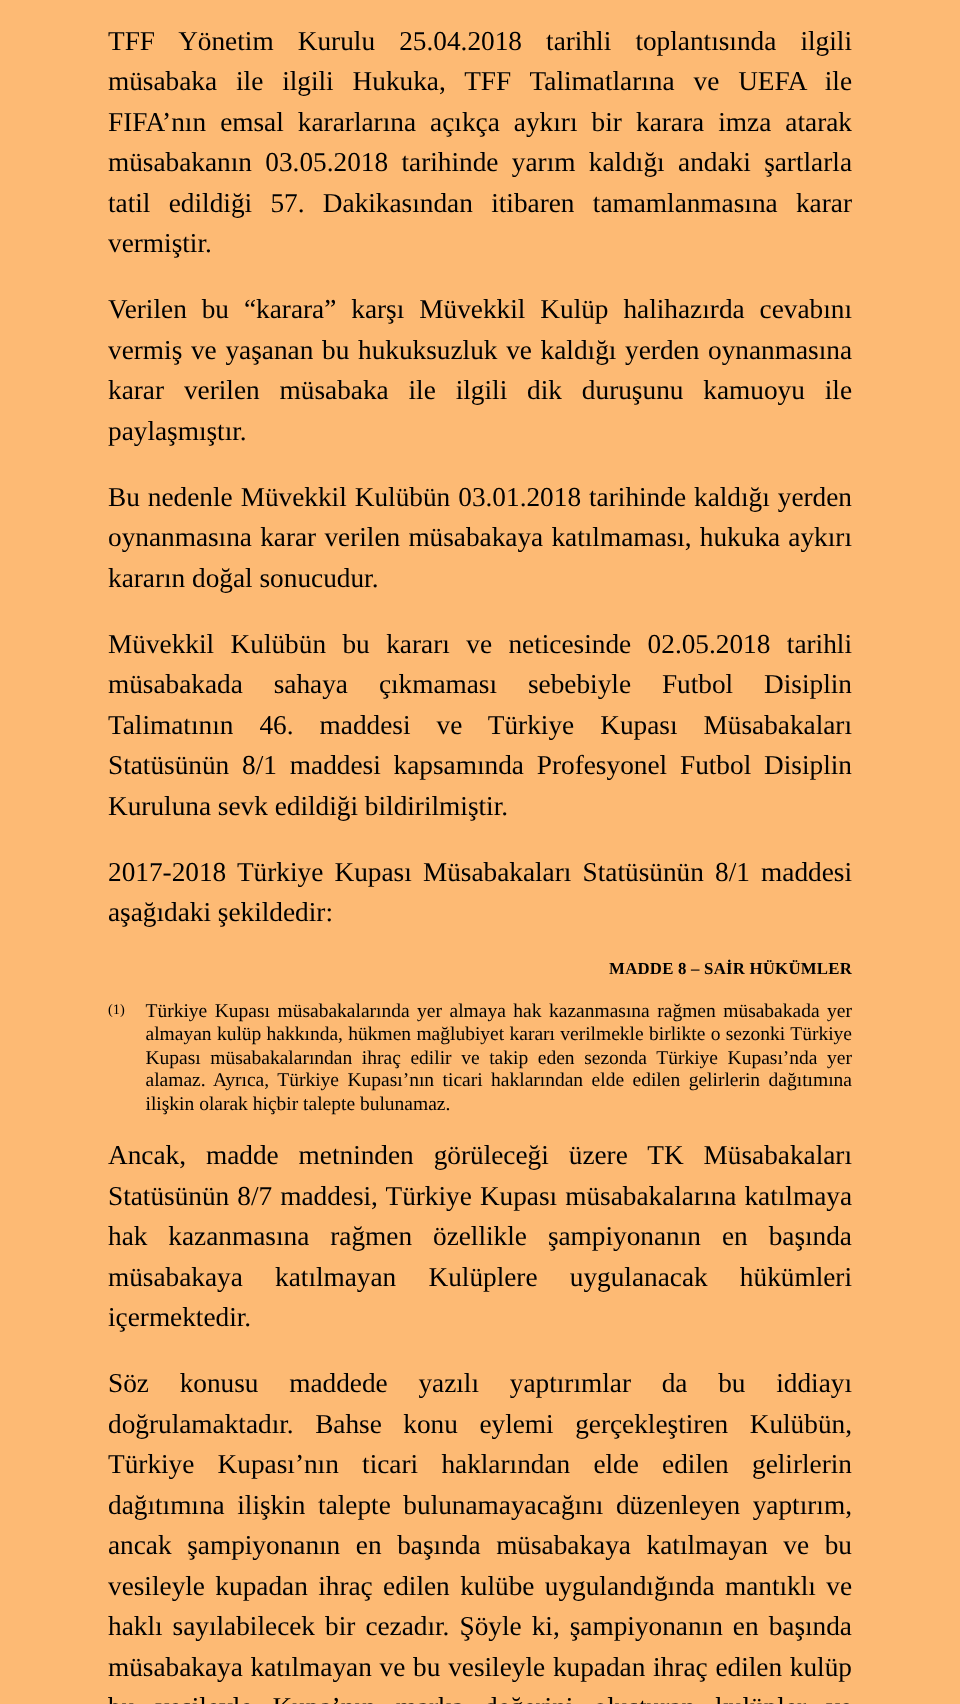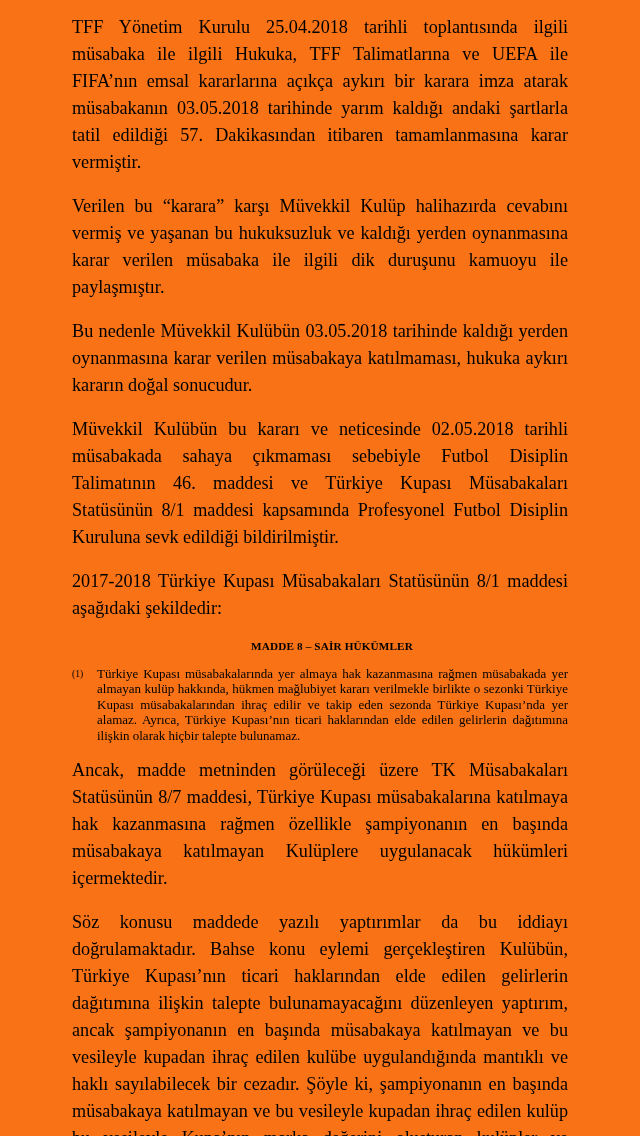--- a/index.html
+++ b/index.html
@@ -6,21 +6,21 @@
   html, body {
     margin: 0;
     padding: 0;
     background: #ffffff;
   }
 
   .page {
     position: relative;
     width: 640px;
     height: 1136px;
-    background: #f97316;
+    background: #fdba74;
     overflow: hidden;
     box-sizing: border-box;
     padding: 14px 72px 0 72px;
     font-family: "Liberation Serif", "DejaVu Serif", serif;
     color: #000000;
   }
 
   .doc-body {
     width: 496px;
   }
@@ -46,21 +46,21 @@
   }
 
   .excerpt-heading {
     margin: 0 0 13px 24px;
     font-family: "Liberation Serif", "DejaVu Serif", serif;
     font-size: 11.2px;
     font-weight: bold;
     letter-spacing: 0.15px;
     line-height: 14px;
     color: #000000;
-    text-align: center;
+    text-align: right;
   }
 
   .excerpt-item {
     display: flex;
     align-items: flex-start;
     gap: 0;
   }
 
   .excerpt-marker {
     flex: 0 0 auto;
@@ -86,21 +86,21 @@
 </head>
 <body>
 
 <div class="page">
   <div class="doc-body">
 
     <p class="para">TFF Yönetim Kurulu 25.04.2018 tarihli toplantısında ilgili müsabaka ile ilgili Hukuka, TFF Talimatlarına ve UEFA ile FIFA’nın emsal kararlarına açıkça aykırı bir karara imza atarak müsabakanın 03.05.2018 tarihinde yarım kaldığı andaki şartlarla tatil edildiği 57. Dakikasından itibaren tamamlanmasına karar vermiştir.</p>
 
     <p class="para">Verilen bu “karara” karşı Müvekkil Kulüp halihazırda cevabını vermiş ve yaşanan bu hukuksuzluk ve kaldığı yerden oynanmasına karar verilen müsabaka ile ilgili dik duruşunu kamuoyu ile paylaşmıştır.</p>
 
-    <p class="para">Bu nedenle Müvekkil Kulübün 03.05.2018 tarihinde kaldığı yerden oynanmasına karar verilen müsabakaya katılmaması, hukuka aykırı kararın doğal sonucudur.</p>
+    <p class="para">Bu nedenle Müvekkil Kulübün 03.01.2018 tarihinde kaldığı yerden oynanmasına karar verilen müsabakaya katılmaması, hukuka aykırı kararın doğal sonucudur.</p>
 
     <p class="para">Müvekkil Kulübün bu kararı ve neticesinde 02.05.2018 tarihli müsabakada sahaya çıkmaması sebebiyle Futbol Disiplin Talimatının 46. maddesi ve Türkiye Kupası Müsabakaları Statüsünün 8/1 maddesi kapsamında Profesyonel Futbol Disiplin Kuruluna sevk edildiği bildirilmiştir.</p>
 
     <p class="para">2017-2018 Türkiye Kupası Müsabakaları Statüsünün 8/1 maddesi aşağıdaki şekildedir:</p>
 
     <div class="excerpt">
       <div class="excerpt-heading">MADDE 8 – SAİR HÜKÜMLER</div>
       <div class="excerpt-item">
         <div class="excerpt-marker">(1)</div>
         <div class="excerpt-text">Türkiye Kupası müsabakalarında yer almaya hak kazanmasına rağmen müsabakada yer almayan kulüp hakkında, hükmen mağlubiyet kararı verilmekle birlikte o sezonki Türkiye Kupası müsabakalarından ihraç edilir ve takip eden sezonda Türkiye Kupası’nda yer alamaz. Ayrıca, Türkiye Kupası’nın ticari haklarından elde edilen gelirlerin dağıtımına ilişkin olarak hiçbir talepte bulunamaz.</div>

